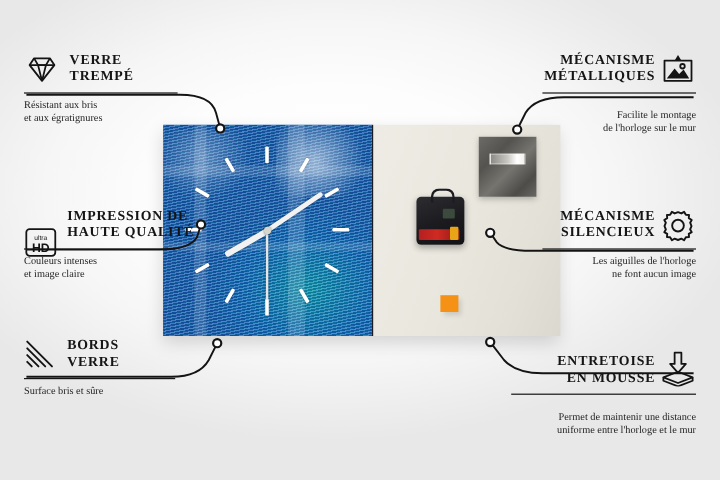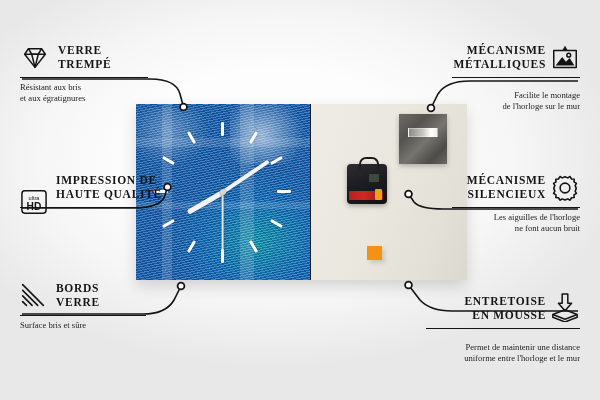--- a/index.html
+++ b/index.html
@@ -294,20 +294,22 @@
     <div class="co-icon" style="left:0px; top:17px; width:28px; height:26px;">
       <svg viewBox="0 0 30 28">
         <rect x="2" y="2" width="26" height="24" rx="3" fill="none" stroke="currentColor" stroke-width="1.6"></rect>
         <text x="15" y="12" text-anchor="middle" font-family="Liberation Sans, sans-serif" font-size="6" fill="currentColor">ultra</text>
         <text x="15" y="22.5" text-anchor="middle" font-family="Liberation Sans, sans-serif" font-size="11" font-weight="bold" fill="currentColor">HD</text>
       </svg>
     </div>
     <div class="co-title" style="margin-left:36px; padding-top:1px;">IMPRESSION DE
 HAUTE QUALITÉ</div>
     <div class="co-rule" style="margin-top:6px; width:126px;"></div>
+    <div class="co-desc" style="margin-top:4px;">Couleurs intenses
+et image claire</div>
   </div>
 
   <div class="callout left" style="left:20px; top:280px; width:150px;">
     <div class="co-icon" style="left:-2px; top:0px;">
       <svg viewBox="0 0 32 32" fill="none" stroke="currentColor" stroke-width="1.7" stroke-linecap="round">
         <path d="M5 5 L27 27"></path>
         <path d="M5 11 L21 27"></path>
         <path d="M5 17 L15 27"></path>
         <path d="M5 23 L9 27"></path>
       </svg>
@@ -338,21 +340,21 @@
     <div class="co-icon" style="left:122px; top:1px;">
       <svg viewBox="0 0 32 32" fill="none" stroke="currentColor" stroke-width="1.7" stroke-linejoin="round">
         <path d="M16 4 l3 1.2 2.4-1.4 1.6 2.6 2.8 .2 -.2 2.8 2.6 1.6 -1.4 2.4 1.2 3 -1.2 3 1.4 2.4 -2.6 1.6 .2 2.8 -2.8 .2 -1.6 2.6 -2.4-1.4 -3 1.2 -3-1.2 -2.4 1.4 -1.6-2.6 -2.8-.2 .2-2.8 -2.6-1.6 1.4-2.4 -1.2-3 1.2-3 -1.4-2.4 2.6-1.6 -.2-2.8 2.8-.2 1.6-2.6 2.4 1.4 Z"></path>
         <circle cx="16" cy="16" r="5.2"></circle>
       </svg>
     </div>
     <div class="co-title" style="width:118px; padding-top:1px;">MÉCANISME
 SILENCIEUX</div>
     <div class="co-rule" style="margin-top:6px; margin-left:24px; width:128px;"></div>
     <div class="co-desc" style="margin-top:4px;">Les aiguilles de l'horloge
-ne font aucun bruit</div>
+ne font aucun image</div>
   </div>
 
   <div class="callout right" style="left:418px; top:291px; width:162px;">
     <div class="co-icon" style="left:132px; top:1px;">
       <svg viewBox="0 0 32 32" fill="none" stroke="currentColor" stroke-width="1.6" stroke-linejoin="round">
         <path d="M13 2 h6 v10 h4 l-7 8 -7-8 h4 Z"></path>
         <path d="M16 19 L29 24 L16 29 L3 24 Z"></path>
         <path d="M3 24 v3 l13 5 13-5 v-3"></path>
       </svg>
     </div>

